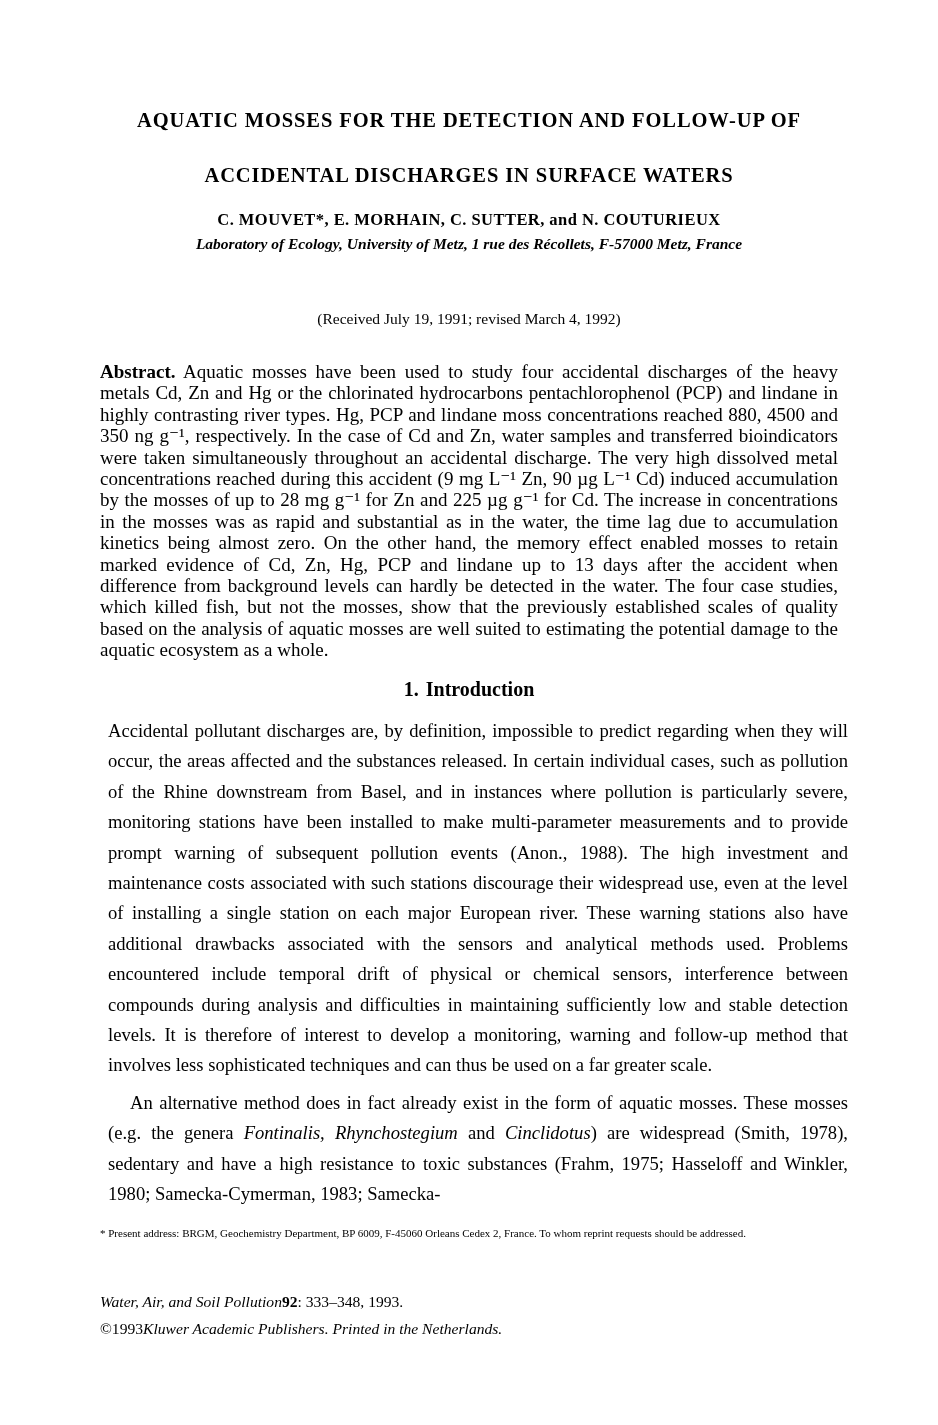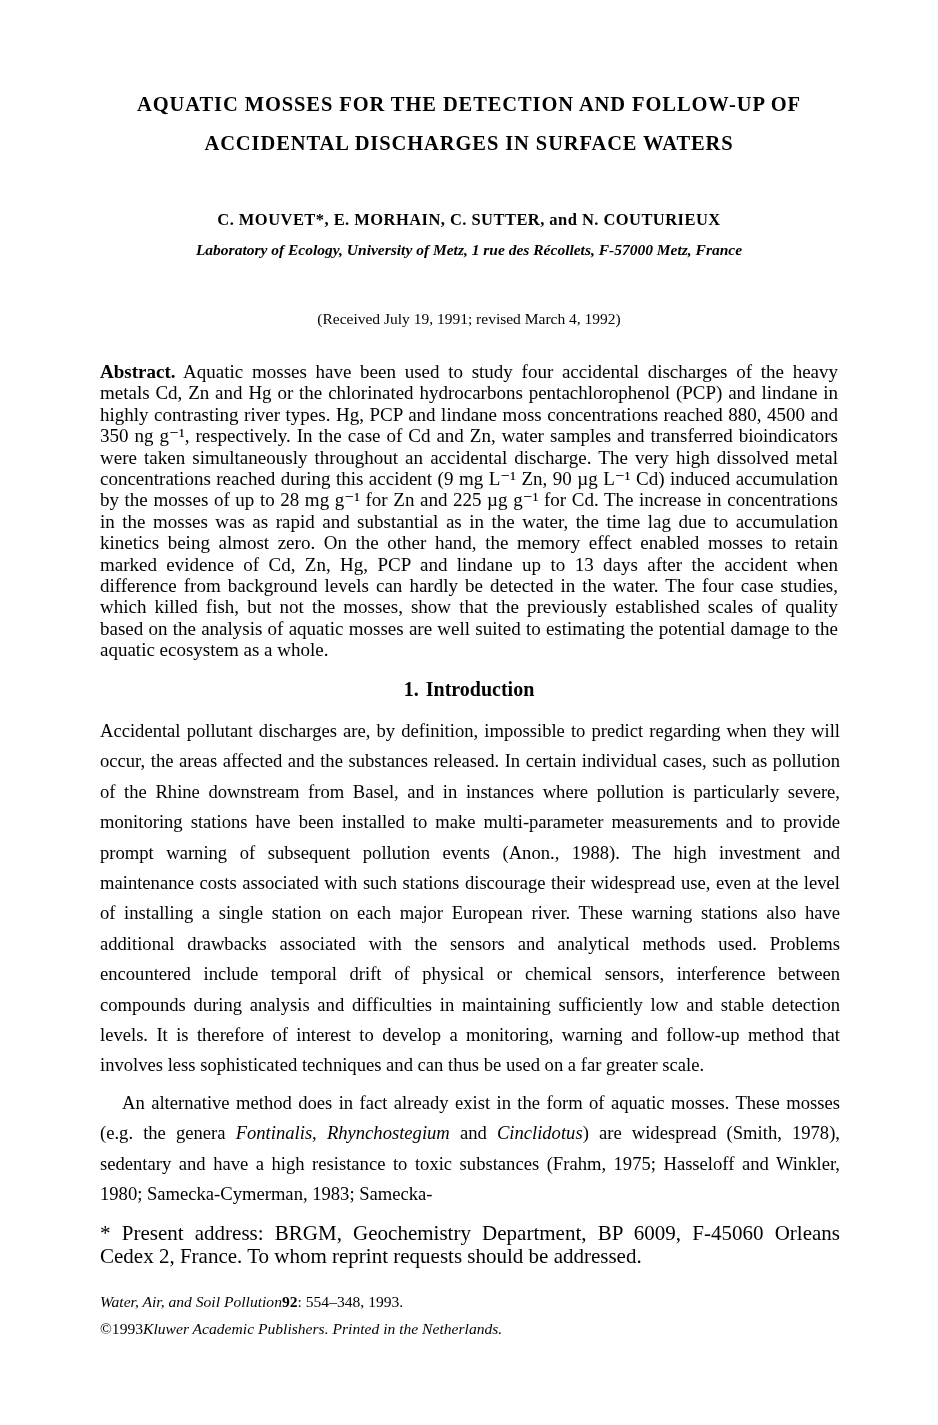--- a/index.html
+++ b/index.html
@@ -25,41 +25,41 @@
     left: 100px;
     width: 738px;
     text-align: center;
   }
   .title-line {
     font-size: 20.5px;
     font-weight: bold;
     letter-spacing: 0.9px;
     line-height: 39px;
     white-space: nowrap;
+    margin-top: 16px;
   }
 
   
   .authors-block {
     position: absolute;
     top: 208px;
     left: 100px;
     width: 738px;
     text-align: center;
     font-weight: bold;
   }
   .authors {
     font-size: 16.5px;
     letter-spacing: 0.45px;
     line-height: 24px;
   }
   .affiliation {
     font-size: 15.5px;
     font-style: italic;
     line-height: 24px;
-    margin-top: 6px;
   }
 
   
   .received {
     position: absolute;
     top: 310px;
     left: 100px;
     width: 738px;
     text-align: center;
     font-size: 15.5px;
@@ -88,39 +88,39 @@
     text-align: center;
     font-size: 20px;
     font-weight: bold;
   }
   .section-heading .num { margin-right: 7px; }
 
   
   .body-text {
     position: absolute;
     top: 716px;
-    left: 100px;
+    left: 108px;
     width: 740px;
     font-size: 18.6px;
     line-height: 30.4px;
     text-align: justify;
     text-justify: inter-word;
     hyphens: none;
   }
   .body-text p { margin: 0; }
   .body-text p.indent { text-indent: 22px; margin-top: 7px; }
   .body-text i { font-style: italic; }
 
   
   .footnote {
     position: absolute;
     top: 1222px;
     left: 100px;
     width: 740px;
-    font-size: 21px;
+    font-size: 11px;
     line-height: 22.5px;
     text-align: justify;
     text-justify: inter-word;
   }
 
   
   .journal-footer {
     position: absolute;
     top: 1288px;
     left: 100px;
@@ -156,17 +156,17 @@
   <div class="section-heading"><span class="num">1.</span><span>Introduction</span></div>
 
   <div class="body-text">
     <p>Accidental pollutant discharges are, by definition, impossible to predict regarding when they will occur, the areas affected and the substances released. In certain individual cases, such as pollution of the Rhine downstream from Basel, and in instances where pollution is particularly severe, monitoring stations have been installed to make multi-parameter measurements and to provide prompt warning of subsequent pollution events (Anon., 1988). The high investment and maintenance costs associated with such stations discourage their widespread use, even at the level of installing a single station on each major European river. These warning stations also have additional drawbacks associated with the sensors and analytical methods used. Problems encountered include temporal drift of physical or chemical sensors, interference between compounds during analysis and difficulties in maintaining sufficiently low and stable detection levels. It is therefore of interest to develop a monitoring, warning and follow-up method that involves less sophisticated techniques and can thus be used on a far greater scale.</p>
     <p class="indent"><span>An alternative method does in fact already exist in the form of aquatic mosses. These mosses (e.g. the genera </span><i>Fontinalis, Rhynchostegium</i><span> and </span><i>Cinclidotus</i><span>) are widespread (Smith, 1978), sedentary and have a high resistance to toxic substances (Frahm, 1975; Hasseloff and Winkler, 1980; Samecka-Cymerman, 1983; Samecka-</span></p>
   </div>
 
   <div class="footnote">* Present address: BRGM, Geochemistry Department, BP 6009, F-45060 Orleans Cedex 2, France. To whom reprint requests should be addressed.</div>
 
   <div class="journal-footer">
-    <div class="jline"><span>Water, Air, and Soil Pollution</span><b>92</b><span class="plain">: 554–348, 1993.</span></div>
+    <div class="jline"><span>Water, Air, and Soil Pollution</span><b>92</b><span class="plain">: 333–348, 1993.</span></div>
     <div class="jline copyline"><span class="cmark">©</span><span class="cyear">1993</span><span>Kluwer Academic Publishers. Printed in the Netherlands.</span></div>
   </div>
 
 </div>
 
 </body></html>

